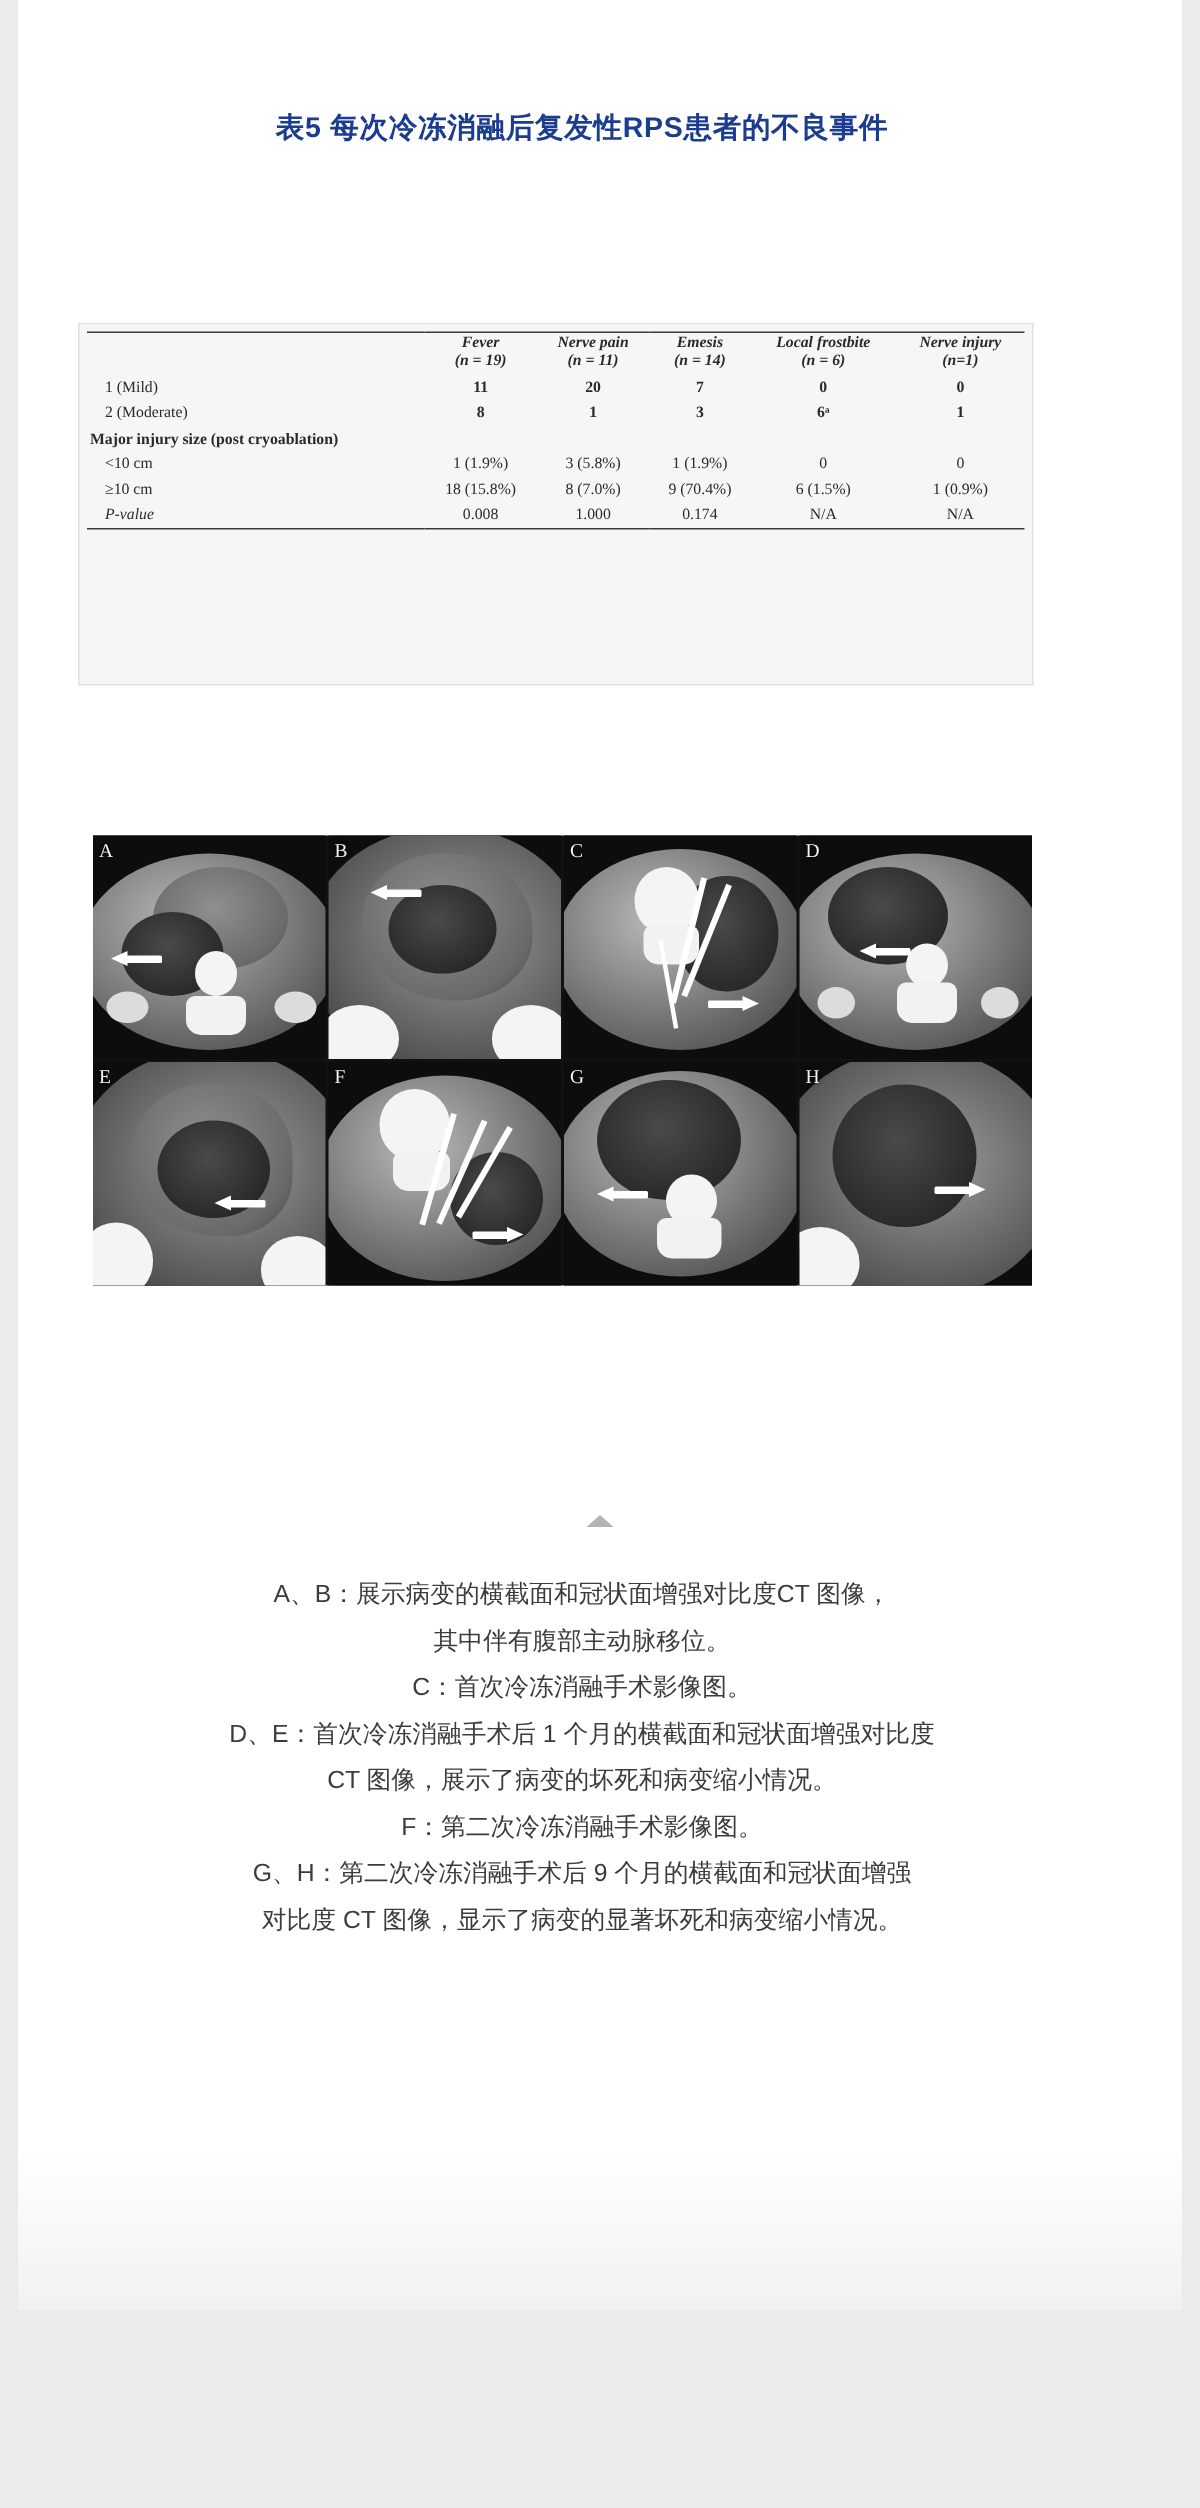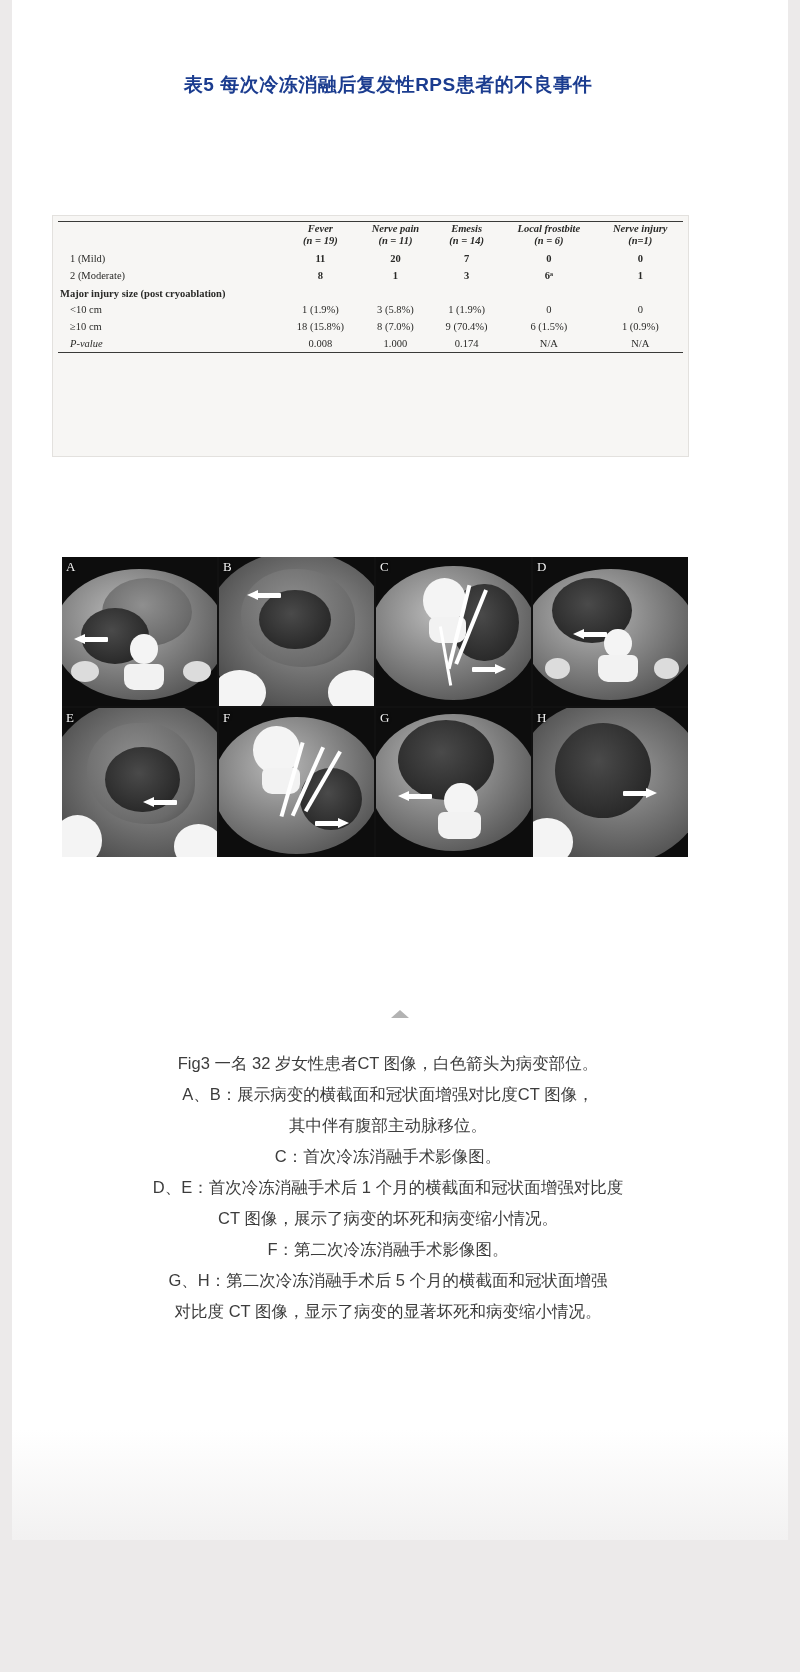--- a/index.html
+++ b/index.html
@@ -394,22 +394,21 @@
         </div>
       <div class="letter">H</div>
     </div>
 
   </div>
 </div>
 
 <div class="caret"></div>
 
 <div class="caption">
-  <div>Fig3 一名 32 岁女性患者CT 图像，白色箭头为病变部位。</div>
   <div>A、B：展示病变的横截面和冠状面增强对比度CT 图像，</div>
   <div>其中伴有腹部主动脉移位。</div>
   <div>C：首次冷冻消融手术影像图。</div>
   <div>D、E：首次冷冻消融手术后 1 个月的横截面和冠状面增强对比度</div>
   <div>CT 图像，展示了病变的坏死和病变缩小情况。</div>
   <div>F：第二次冷冻消融手术影像图。</div>
-  <div>G、H：第二次冷冻消融手术后 5 个月的横截面和冠状面增强</div>
+  <div>G、H：第二次冷冻消融手术后 9 个月的横截面和冠状面增强</div>
   <div>对比度 CT 图像，显示了病变的显著坏死和病变缩小情况。</div>
 </div>
 
 </body></html>

